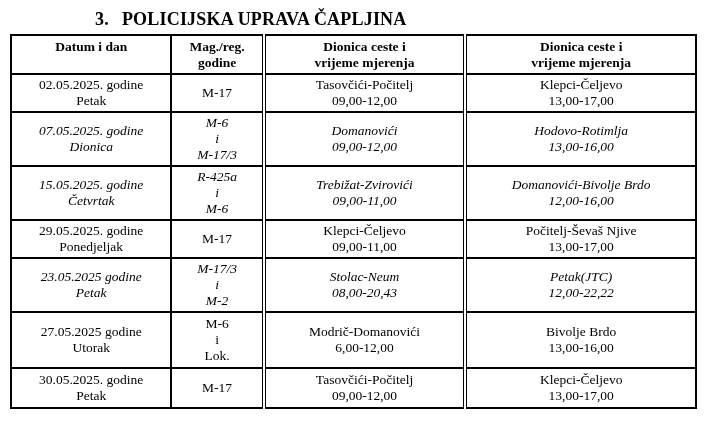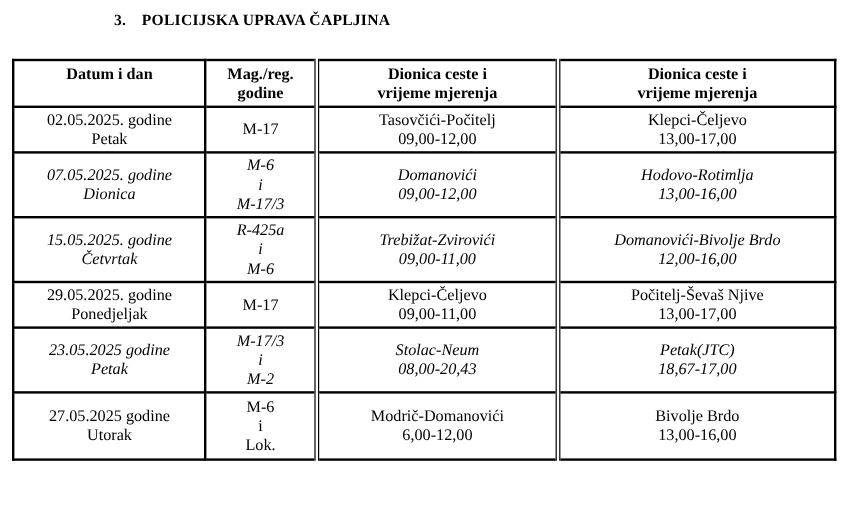--- a/index.html
+++ b/index.html
@@ -7,29 +7,29 @@
     padding: 0;
     background: #ffffff;
     width: 706px;
     height: 427px;
     font-family: "Liberation Serif", "DejaVu Serif", serif;
     color: #000000;
     overflow: hidden;
   }
   .doc-title {
     margin: 9px 0 0 95px;
-    font-size: 13px;
+    font-size: 18px;
     font-weight: bold;
     letter-spacing: 0.2px;
     white-space: nowrap;
   }
   .doc-title .num { margin-right: 13px; }
   table.schedule {
     border-collapse: collapse;
-    margin: 24px 0 0 10px;
+    margin: 4px 0 0 10px;
     width: 687px;
     table-layout: fixed;
   }
   .schedule th, .schedule td {
     border: 2px solid #000000;
     text-align: center;
     vertical-align: middle;
     padding: 2px 2px;
     font-size: 13.5px;
     line-height: 16px;
@@ -153,21 +153,21 @@
     </td>
     <td class="pre">M-17/3
 i
 M-2</td>
     <td class="dbl">
       <div>Stolac-Neum</div>
       <div>08,00-20,43</div>
     </td>
     <td class="dbl">
       <div>Petak(JTC)</div>
-      <div>18,67-17,00</div>
+      <div>12,00-22,22</div>
     </td>
   </tr>
 
   <tr class="h-3lb">
     <td>
       <div>27.05.2025 godine</div>
       <div>Utorak</div>
     </td>
     <td class="pre">M-6
 i
@@ -175,14 +175,29 @@
     <td class="dbl">
       <div>Modrič-Domanovići</div>
       <div>6,00-12,00</div>
     </td>
     <td class="dbl">
       <div>Bivolje Brdo</div>
       <div>13,00-16,00</div>
     </td>
   </tr>
 
+  <tr class="h-last">
+    <td>
+      <div>30.05.2025. godine</div>
+      <div>Petak</div>
+    </td>
+    <td class="pre">M-17</td>
+    <td class="dbl">
+      <div>Tasovčići-Počitelj</div>
+      <div>09,00-12,00</div>
+    </td>
+    <td class="dbl">
+      <div>Klepci-Čeljevo</div>
+      <div>13,00-17,00</div>
+    </td>
+  </tr>
 </tbody>
   </table>
 
 </body></html>

